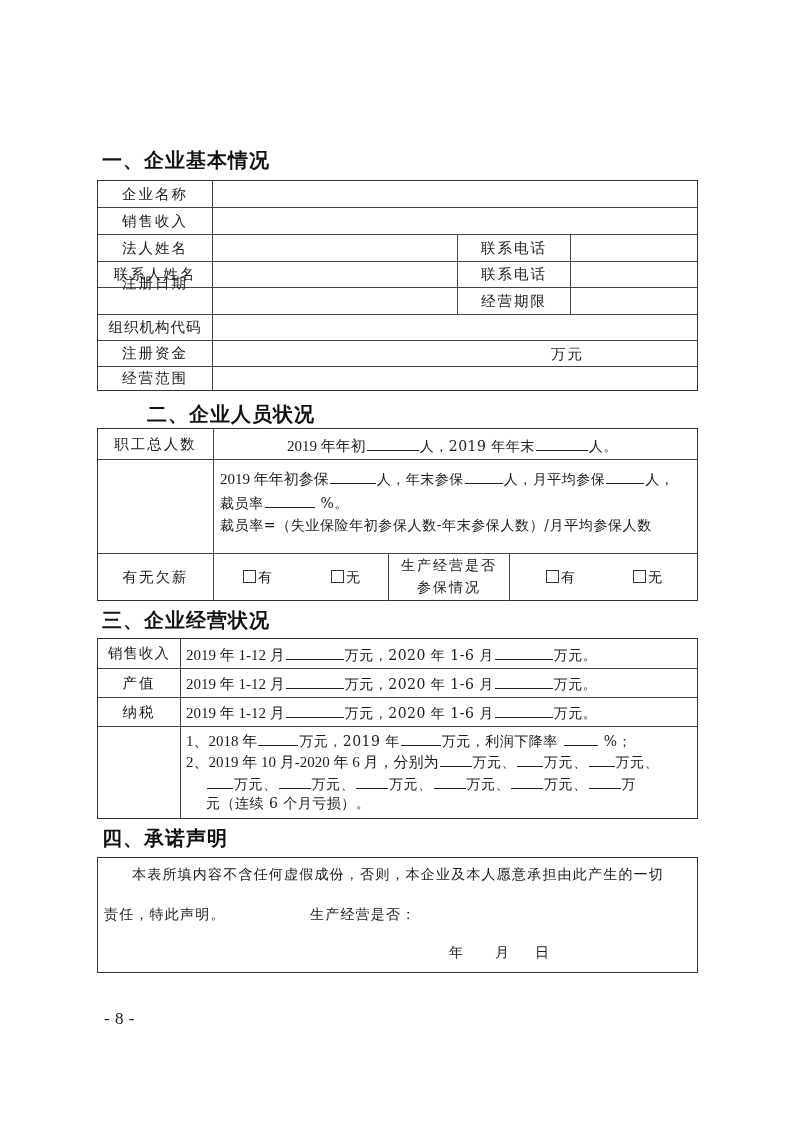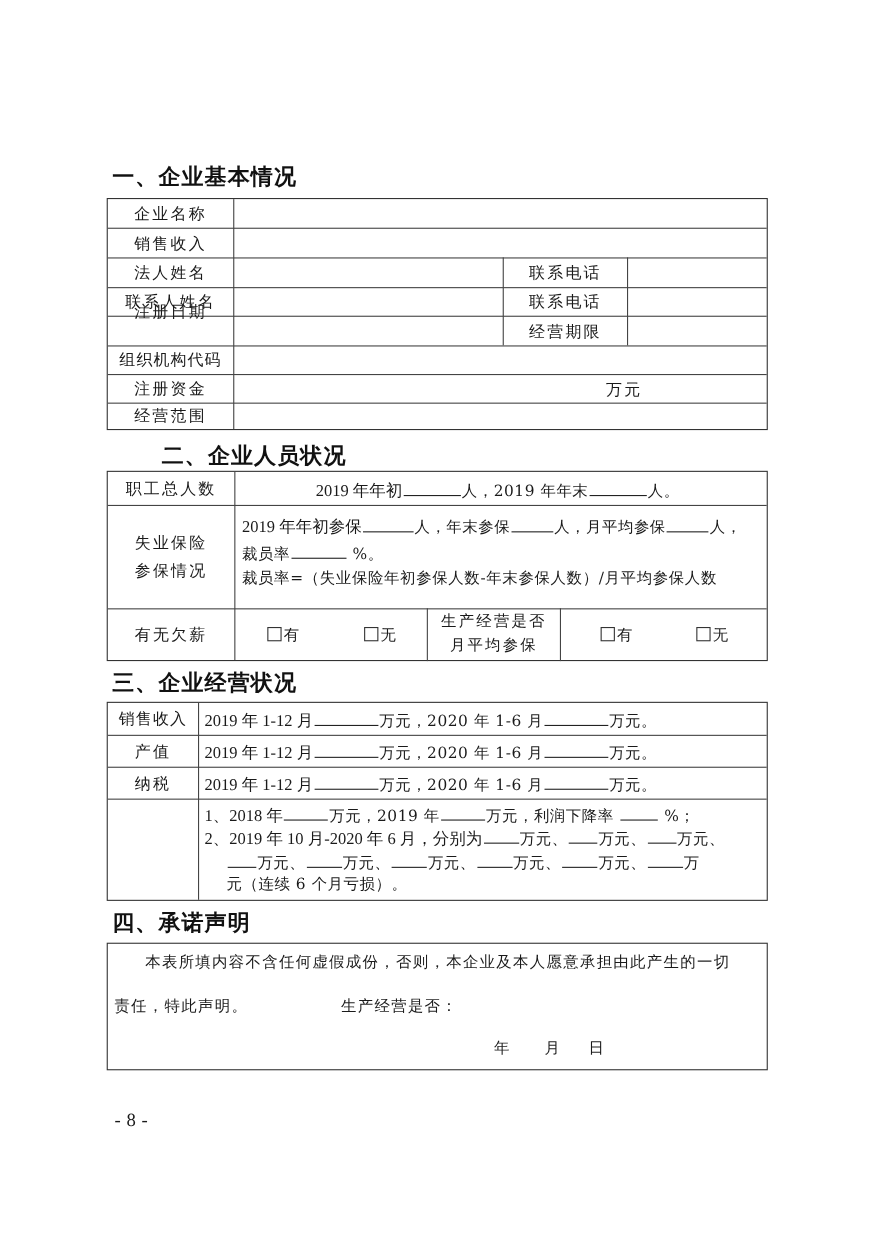--- a/index.html
+++ b/index.html
@@ -75,39 +75,35 @@
   <div class="ln" style="left:0; top:124px; width:100%; height:1px;"></div>
   <div class="ln" style="left:115px; top:0; width:1px; height:100%;"></div>
   <div class="ln" style="left:290px; top:124px; width:1px; height:48px;"></div>
   <div class="ln" style="left:411px; top:124px; width:1px; height:48px;"></div>
 
   <div class="cell" style="left:0; top:0; width:115px; height:30px;">职工总人数</div>
   <div class="txt" style="left:189px; top:7px;">
     <span class="num">2019 年年初</span><span class="blank" style="width:52px;"></span><span>人，2019 年年末</span><span class="blank" style="width:52px;"></span><span>人。</span>
   </div>
 
-  <div class="abs" style="left:0; top:31px; width:115px; height:93px; display:flex; flex-direction:column; align-items:center; justify-content:center; font-size:14.5px; letter-spacing:2px; line-height:26px;">
-    <div>失业保险</div>
-    <div>参保情况</div>
-  </div>
   <div class="txt" style="left:122px; top:40px;">
     <span class="num">2019 年年初参保</span><span class="blank" style="width:46px;"></span><span>人，年末参保</span><span class="blank" style="width:38px;"></span><span>人，月平均参保</span><span class="blank" style="width:38px;"></span><span>人，</span>
   </div>
   <div class="txt" style="left:122px; top:64px;">
     <span>裁员率</span><span class="blank" style="width:50px;"></span>&nbsp;<span>%。</span>
   </div>
   <div class="txt" style="left:122px; top:88px; letter-spacing:0.6px;">裁员率=（失业保险年初参保人数-年末参保人数）/月平均参保人数</div>
 
   <div class="cell" style="left:0; top:125px; width:115px; height:47px;">有无欠薪</div>
   <div class="txt" style="left:145px; top:140px;"><span class="cb"></span><span>有</span></div>
   <div class="txt" style="left:233px; top:140px;"><span class="cb"></span><span>无</span></div>
 
   <div class="abs" style="left:291px; top:125px; width:120px; height:47px; display:flex; flex-direction:column; align-items:center; font-size:14px; letter-spacing:2px; line-height:22px;">
     <div>生产经营是否</div>
-    <div>月平均参保</div>
+    <div>参保情况</div>
   </div>
   <div class="txt" style="left:448px; top:140px;"><span class="cb"></span><span>有</span></div>
   <div class="txt" style="left:535px; top:140px;"><span class="cb"></span><span>无</span></div>
 </div>
 
 <div class="h" style="top:607px;">三、企业经营状况</div>
 
 <div class="tbl" style="left:97px; top:638px; width:601px; height:181px;">
   <div class="ln" style="left:0; top:29px; width:100%; height:1px;"></div>
   <div class="ln" style="left:0; top:58px; width:100%; height:1px;"></div>

